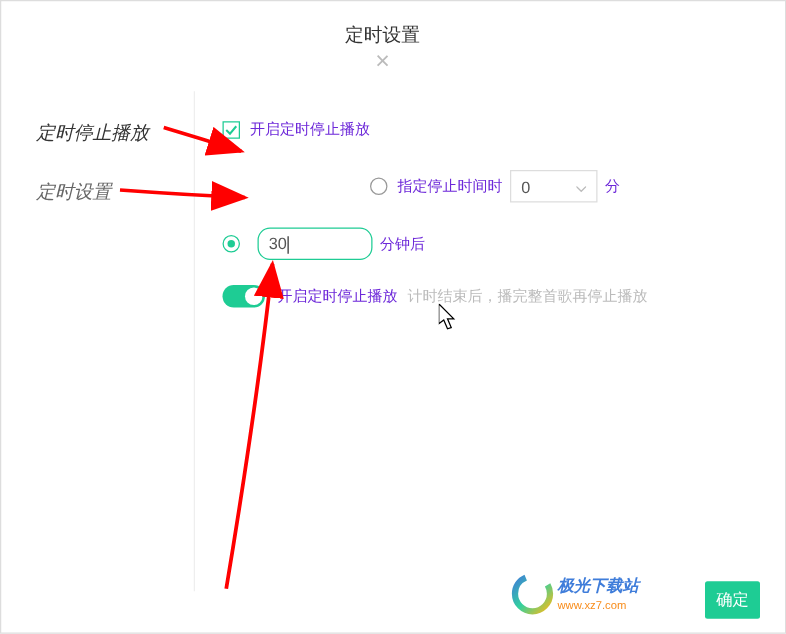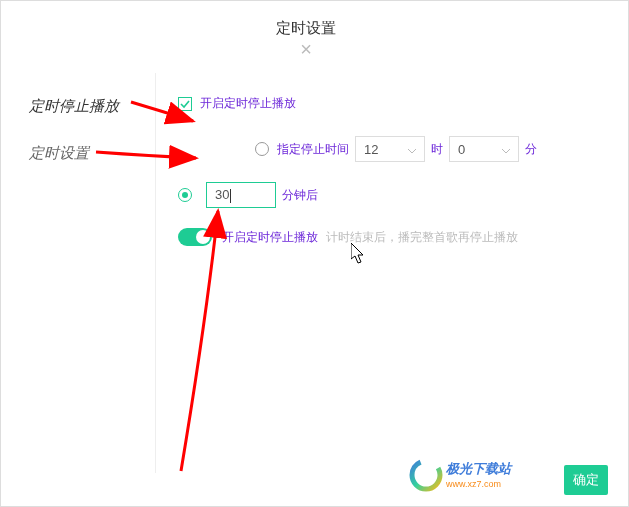--- a/index.html
+++ b/index.html
@@ -80,21 +80,21 @@
     padding: 0 8px;
     font-size: 13px;
     color: #555;
     display: inline-flex;
     align-items: center;
     justify-content: space-between;
     background: #fff;
   }
   .input-box.focused { border-color: #1ecc94; }
   .select-box { width: 70px; margin: 0 6px; }
-  .input-box { width: 70px; margin: 0 6px; }
+  .input-box { width: 92px; margin: 0 6px; border-radius: 10px; }
   .caret {
     display: inline-block;
     margin-left: 6px;
   }
   .toggle {
     width: 34px; height: 18px;
     border-radius: 9px;
     background: #1ecc94;
     position: relative;
     margin-right: 10px;
@@ -170,28 +170,20 @@
         <svg viewBox="0 0 10 10">
             <path d="M1 5 L4 8 L9 2" stroke="#1ecc94" stroke-width="1.6" fill="none"></path>
           </svg>
       </span>
       <span class="label">开启定时停止播放</span>
     </div>
 
     <div class="row" style="margin-top:24px;justify-content:center;">
       <span class="radio"></span>
       <span class="label">指定停止时间</span>
-      <span class="select-box">
-        <span>12</span>
-        <span class="caret">
-          <svg width="8" height="5" viewBox="0 0 8 5">
-              <path d="M0 0 L4 4 L8 0" stroke="#bbb" fill="none"></path>
-            </svg>
-        </span>
-      </span>
       <span class="label">时</span>
       <span class="select-box">
         <span>0</span>
         <span class="caret">
           <svg width="8" height="5" viewBox="0 0 8 5">
               <path d="M0 0 L4 4 L8 0" stroke="#bbb" fill="none"></path>
             </svg>
         </span>
       </span>
       <span class="label">分</span>

